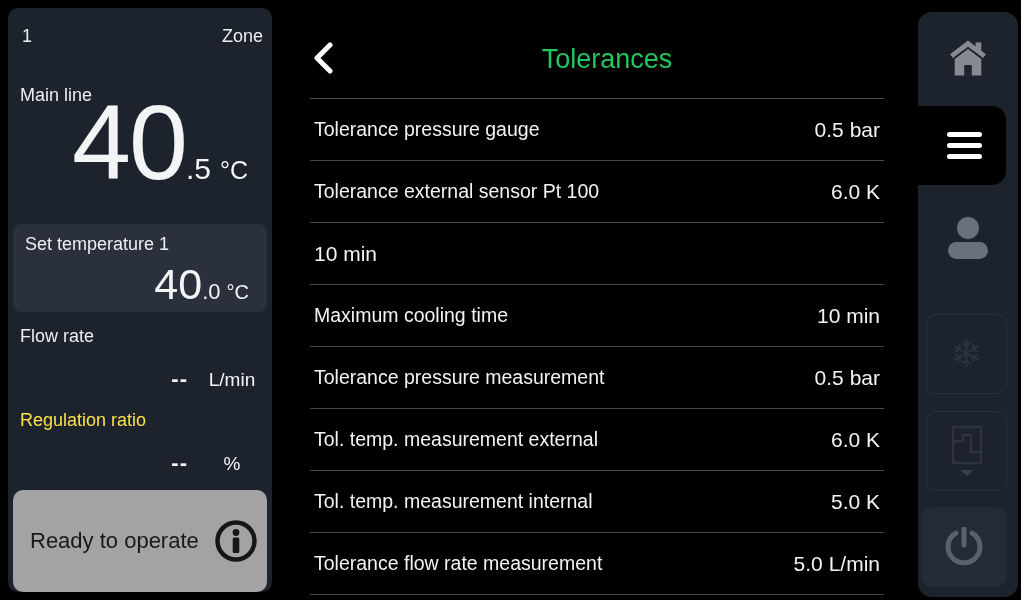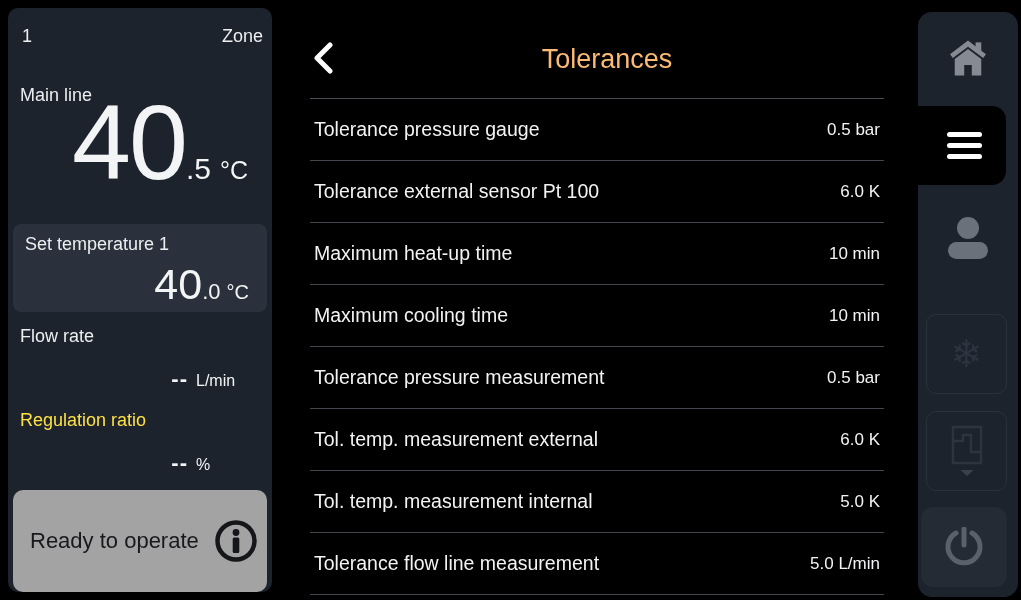--- a/index.html
+++ b/index.html
@@ -20,36 +20,36 @@
   .set-lbl{left:12px;top:10px;font-size:18px;color:#eceef0;}
   .set-val{right:18px;bottom:6px;display:flex;align-items:baseline;line-height:1;white-space:nowrap;}
   .set-val .big{font-size:43px;}
   .set-val .dec{font-size:22px;}
   .set-val .unit{font-size:20px;margin-left:6px;}
   .flow-lbl{left:12px;top:318px;font-size:18px;color:#eceef0;}
   .reg-lbl{left:12px;top:402px;font-size:18px;color:#fde047;}
   .meas-row{left:12px;right:4px;display:flex;align-items:baseline;line-height:1;}
   .meas-row .spacer{flex:1;}
   .meas-row .val{width:44px;text-align:right;font-size:22px;font-weight:bold;letter-spacing:1px;}
-  .meas-row .unit{width:72px;text-align:left;margin-left:8px;font-size:16px;}
+  .meas-row .unit{width:72px;text-align:center;margin-left:8px;font-size:19px;}
   .flow-row{top:360px;}
   .reg-row{top:444px;}
   .ready-btn{left:5px;bottom:0;width:254px;height:102px;background:#a3a3a3;border-radius:10px;
              display:flex;align-items:center;}
   .ready-lbl{margin-left:17px;font-size:22px;color:#17191d;flex:1;}
   .ready-btn svg{margin-right:9px;}
 
   
   .back-btn{left:306px;top:38px;width:38px;height:40px;display:flex;align-items:center;justify-content:flex-start;background:none;border:none;cursor:pointer;padding:0 0 0 6px;}
-  .page-title{left:330px;top:44px;width:554px;text-align:center;font-size:27px;color:#fdba74;}
+  .page-title{left:330px;top:44px;width:554px;text-align:center;font-size:27px;color:#22c55e;}
   .tol-list{left:310px;top:98px;width:574px;border-top:1px solid #4a4e54;}
   .tol-row{height:61px;display:flex;align-items:center;justify-content:space-between;
            border-bottom:1px solid #43474d;padding:0 4px 0 4px;}
   .tol-row .lbl{font-size:19.5px;color:#f2f3f4;}
-  .tol-row .val{font-size:17px;color:#f2f3f4;white-space:nowrap;}
+  .tol-row .val{font-size:21px;color:#f2f3f4;white-space:nowrap;}
 
   
   .side-panel{left:918px;top:12px;width:100px;height:585px;background:#1d232c;border-radius:14px;}
   .active-tab{left:890px;top:106px;width:116px;height:79px;background:#000;border-radius:0 14px 14px 0;}
   .side-btn{display:flex;align-items:center;justify-content:center;background:none;border:none;cursor:pointer;padding:0;}
   .home-btn{left:918px;top:16px;width:100px;height:84px;}
   .menu-btn{left:890px;top:106px;width:116px;height:79px;}
   .burger{width:35px;display:flex;flex-direction:column;gap:6px;margin-left:32px;}
   .burger .bar{height:5px;border-radius:2.5px;background:#fff;}
   .user-btn{left:918px;top:196px;width:100px;height:84px;}
@@ -115,41 +115,40 @@
 <div class="abs tol-list">
   <div class="tol-row">
     <span class="lbl">Tolerance pressure gauge</span>
     <span class="val">0.5 bar</span>
   </div>
   <div class="tol-row">
     <span class="lbl">Tolerance external sensor Pt 100</span>
     <span class="val">6.0 K</span>
   </div>
   <div class="tol-row">
-    <span class="lbl">Maximum heat-up time</span>
     <span class="val">10 min</span>
   </div>
   <div class="tol-row">
     <span class="lbl">Maximum cooling time</span>
     <span class="val">10 min</span>
   </div>
   <div class="tol-row">
     <span class="lbl">Tolerance pressure measurement</span>
     <span class="val">0.5 bar</span>
   </div>
   <div class="tol-row">
     <span class="lbl">Tol. temp. measurement external</span>
     <span class="val">6.0 K</span>
   </div>
   <div class="tol-row">
     <span class="lbl">Tol. temp. measurement internal</span>
     <span class="val">5.0 K</span>
   </div>
   <div class="tol-row">
-    <span class="lbl">Tolerance flow line measurement</span>
+    <span class="lbl">Tolerance flow rate measurement</span>
     <span class="val">5.0 L/min</span>
   </div>
 </div>
 
 <div class="abs side-panel"></div>
 <div class="abs active-tab"></div>
 
 <button class="abs side-btn home-btn">
   <svg width="36" height="36" viewBox="0 0 38 37" fill="#858a93">
     <rect x="27" y="2" width="6" height="9"></rect>

